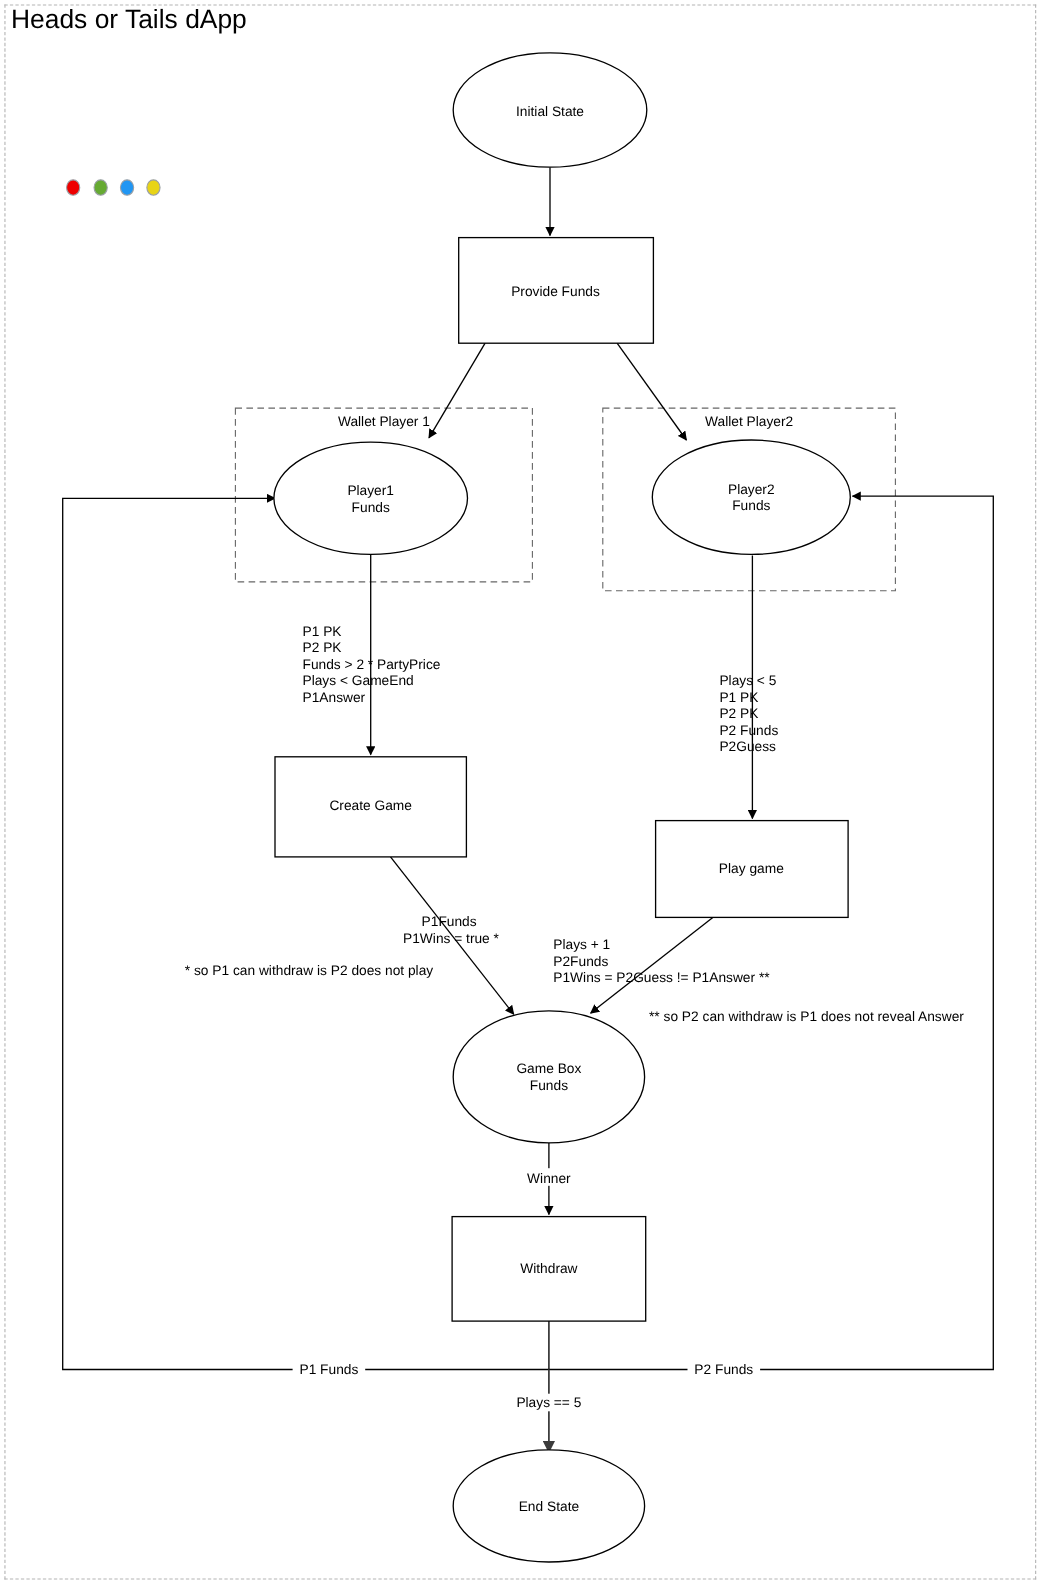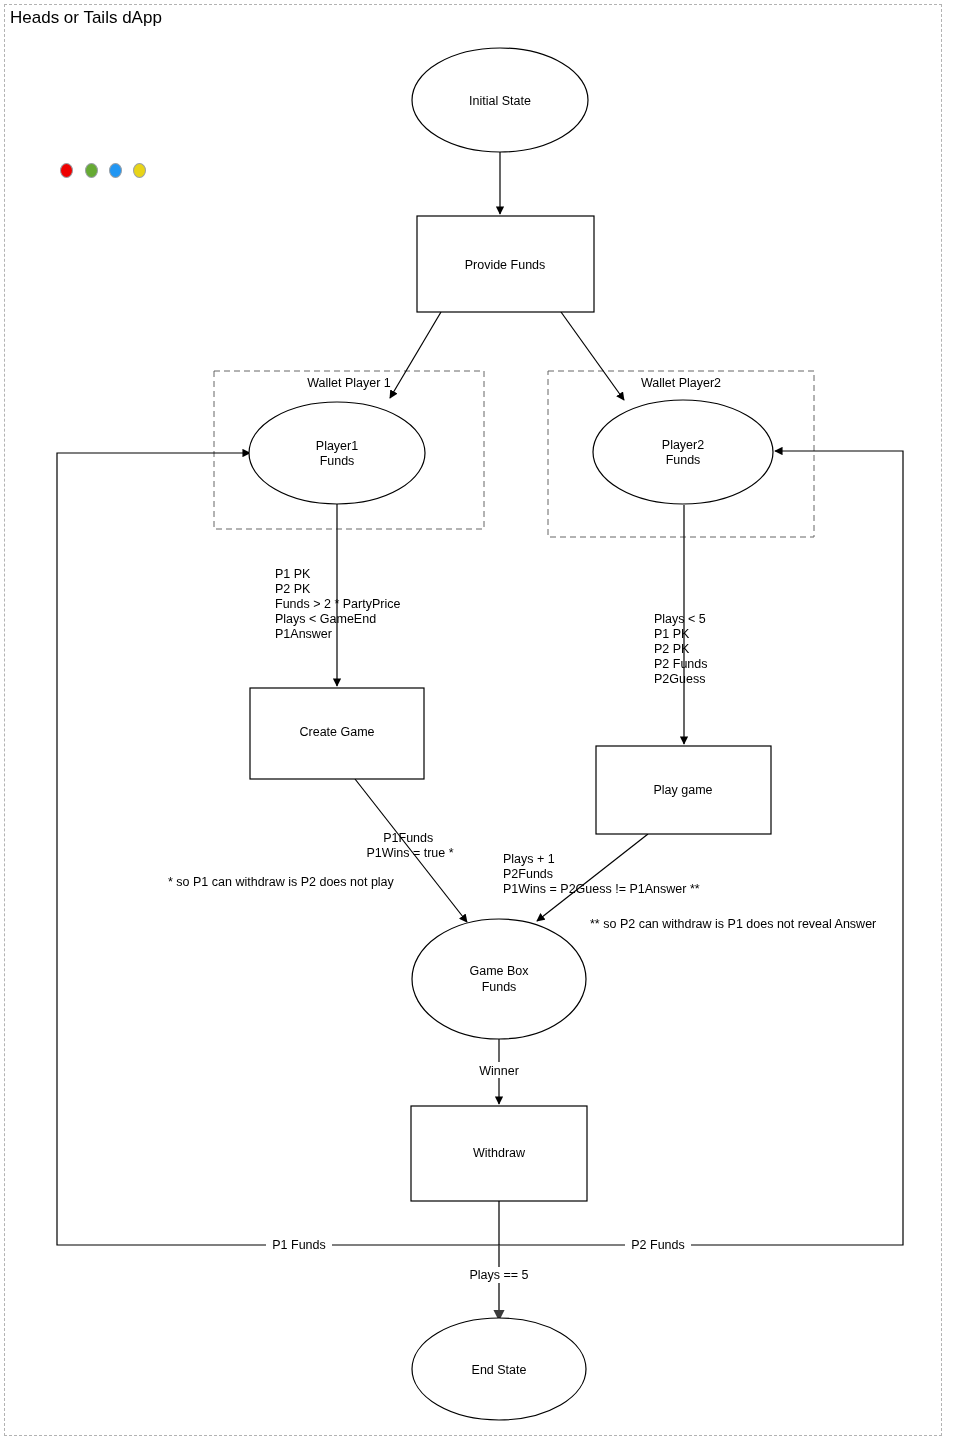--- a/index.html
+++ b/index.html
@@ -8,21 +8,21 @@
     width:954px;height:1447px;position:relative;overflow:hidden;
     font-family:"Liberation Sans","DejaVu Sans",sans-serif;
     color:#000000;
   }
   #canvas-border{
     position:absolute;left:4px;top:4px;width:938px;height:1432px;
     border:1px dashed #b3b3b3;box-sizing:border-box;pointer-events:none;
   }
   #page-title{
     position:absolute;left:10px;top:5px;
-    font-size:17px;line-height:26px;color:#000;white-space:nowrap;
+    font-size:24px;line-height:26px;color:#000;white-space:nowrap;
   }
   #legend-dots{
     position:absolute;left:60px;top:163px;width:90px;height:18px;
   }
   #legend-dots .dot{
     position:absolute;top:0;width:13px;height:15px;border-radius:50%;
     border:1px solid #9aa0a6;box-sizing:border-box;
   }
   #legend-dots .dot.d0{left:0px;}
   #legend-dots .dot.d1{left:25px;}

